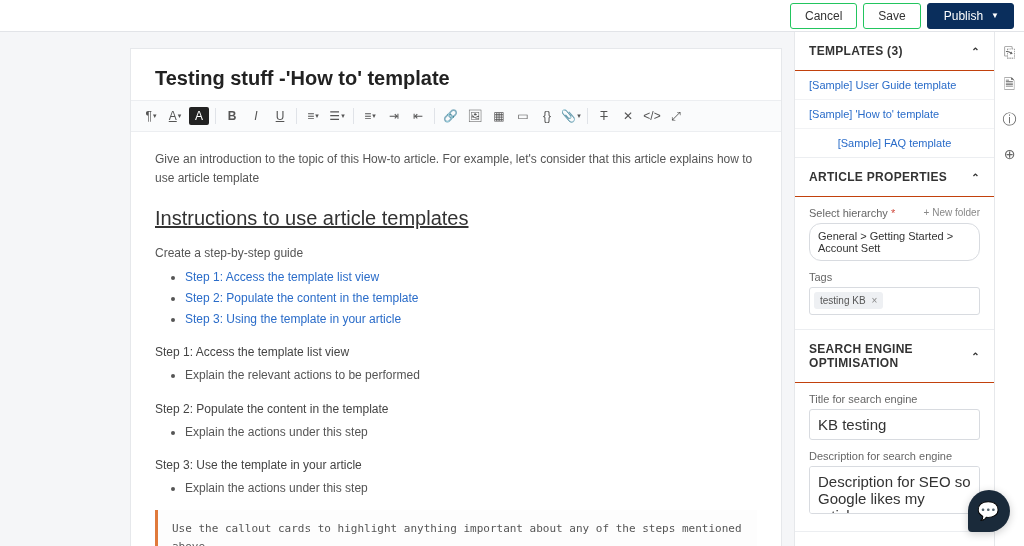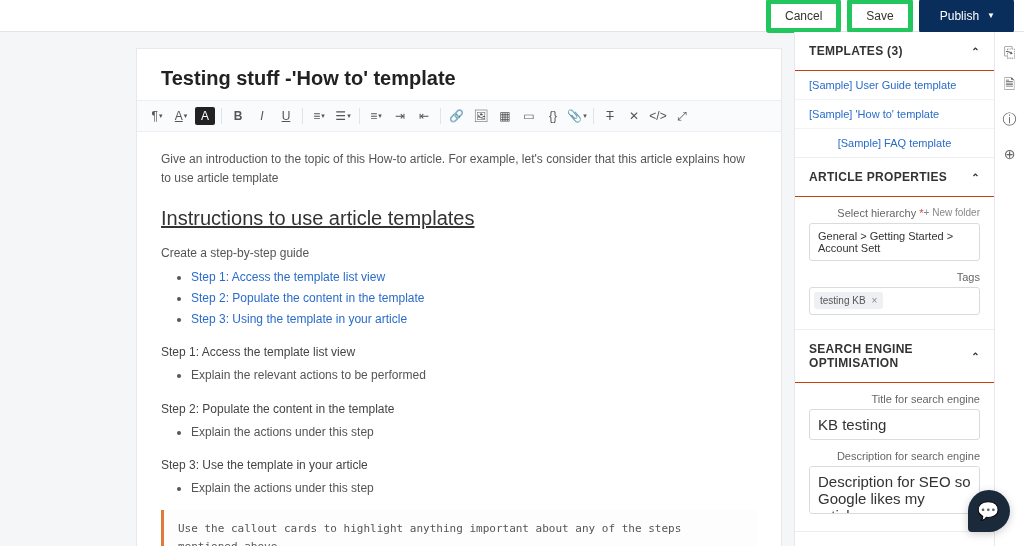--- a/index.html
+++ b/index.html
@@ -1,46 +1,46 @@
 <!DOCTYPE html>
 <html><head>
 <meta charset="utf-8">
 <style>
 * { box-sizing: border-box; margin: 0; padding: 0; }
 body { font-family: -apple-system, BlinkMacSystemFont, "Segoe UI", Arial, sans-serif; font-size: 13px; color: #333; background: #f5f6f8; width: 1024px; height: 546px; overflow: hidden; }
 .topbar { background: #fff; border-bottom: 1px solid #e2e4e8; height: 32px; display: flex; align-items: center; justify-content: flex-end; padding: 0 10px; gap: 6px; }
-.btn { border: 5px solid #22c55e; background: #fff; padding: 5px 14px; border-radius: 3px; font-size: 12px; cursor: pointer; color: #333; }
+.btn { border: 1px solid #22c55e; background: #fff; padding: 5px 14px; border-radius: 3px; font-size: 12px; cursor: pointer; color: #333; }
 .btn-publish { background: #0a2e5c; color: #fff; border-color: #0a2e5c; display: flex; align-items: center; gap: 8px; padding-left: 16px; }
 .btn-publish .caret { font-size: 8px; }
 .layout { display: flex; height: calc(100% - 32px); }
-.editor-wrap { flex: 1; overflow-y: auto; padding: 16px 0 0 16px; }
+.editor-wrap { flex: 1; overflow-y: auto; padding: 16px 0 0 10px; }
 .editor { background: #fff; margin: 0 12px 20px 120px; border: 1px solid #e6e8eb; }
 .article-title { font-size: 20px; font-weight: 700; color: #222; padding: 18px 24px 10px; }
 .toolbar { border-top: 1px solid #eceef1; border-bottom: 1px solid #eceef1; padding: 6px 10px; display: flex; align-items: center; gap: 4px; background: #fafbfc; }
 .tbtn { width: 20px; height: 18px; display: flex; align-items: center; justify-content: center; color: #555; cursor: pointer; font-size: 12px; border-radius: 2px; }
 .tbtn .drop { font-size: 7px; margin-left: 1px; }
 .tsep { width: 1px; height: 16px; background: #e0e3e8; margin: 0 2px; }
 .content { padding: 14px 24px 20px; font-size: 12px; line-height: 1.6; color: #555; }
 .content h2 { font-size: 20px; font-weight: 400; color: #333; margin: 14px 0 10px; text-decoration: underline; }
 .content p { margin: 4px 0; }
 .content ul { padding-left: 30px; margin: 4px 0 10px; }
 .content ul li { margin: 2px 0; }
 .content a { color: #2a6cc9; text-decoration: none; }
 .content .step-title { margin: 14px 0 4px; color: #444; }
 .callout { border-left: 3px solid #e07a3b; background: #fdfdfd; padding: 10px 14px; margin: 12px 0; font-family: monospace; font-size: 11px; color: #555; }
 .right { width: 200px; background: #fff; border-left: 1px solid #e6e8eb; overflow-y: auto; font-size: 12px; flex-shrink: 0; }
 .panel-head { display: flex; justify-content: space-between; align-items: center; padding: 12px 14px; border-bottom: 1px solid #c2410c; font-weight: 600; font-size: 12px; letter-spacing: 0.3px; color: #333; cursor: pointer; }
 .panel-head .chev { font-size: 10px; }
 .panel-body { padding: 10px 14px 14px; border-bottom: 1px solid #eceef1; }
 .tmpl-link { display: block; color: #2a6cc9; padding: 8px 14px; border-bottom: 1px solid #f2f3f5; cursor: pointer; font-size: 11px; }
 .tmpl-link:last-of-type { border-bottom: 1px solid #eceef1; text-align: center; }
-.label { font-size: 11px; color: #666; margin-bottom: 4px; display: flex; justify-content: flex-end; margin-left: 11px; }
+.label { font-size: 11px; color: #666; margin-bottom: 4px; display: flex; justify-content: space-between; }
 .req { color: #d04a3e; }
 .newfolder { font-size: 10px; color: #888; cursor: pointer; }
-.field { border: 1px solid #d8dbe0; border-radius: 3px; padding: 6px 8px; font-size: 11px; color: #333; width: 100%; background: #fff; }
+.field { border: 1px solid #d8dbe0; border-radius: 12px; padding: 6px 8px; font-size: 11px; color: #333; width: 100%; background: #fff; }
 .tag-box { border: 1px solid #d8dbe0; border-radius: 3px; padding: 4px; min-height: 28px; }
 .tag { display: inline-flex; align-items: center; background: #eef0f3; border-radius: 3px; padding: 3px 6px; font-size: 10px; color: #555; gap: 6px; }
 .tag .x { cursor: pointer; color: #888; }
 .txt-input { border: 1px solid #d8dbe0; border-radius: 3px; padding: 6px 8px; font-size: 15px; width: 100%; color: #333; font-family: inherit; resize: none; }
 .txtarea { height: 48px; }
 .rightrail { width: 30px; background: #fff; border-left: 1px solid #e6e8eb; display: flex; flex-direction: column; align-items: center; padding-top: 12px; gap: 18px; flex-shrink: 0; }
 .rightrail .icn { width: 16px; height: 16px; color: #666; cursor: pointer; display: flex; align-items: center; justify-content: center; font-size: 14px; }
 .chat-fab { position: fixed; right: 14px; bottom: 14px; width: 42px; height: 42px; border-radius: 50% 50% 50% 4px; background: #1a2a3a; color: #fff; display: flex; align-items: center; justify-content: center; font-size: 18px; cursor: pointer; box-shadow: 0 2px 8px rgba(0,0,0,0.2); }
 .spacer { height: 10px; }
 </style>

